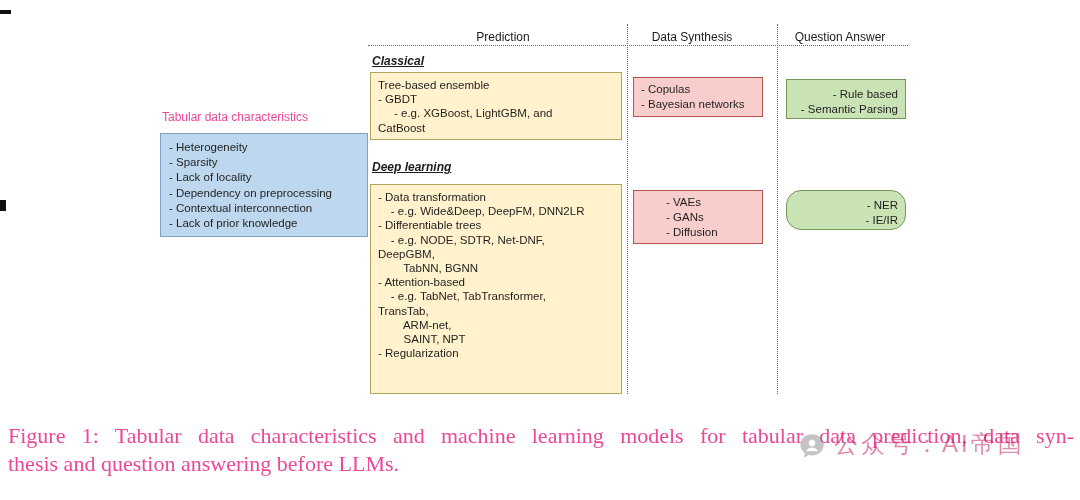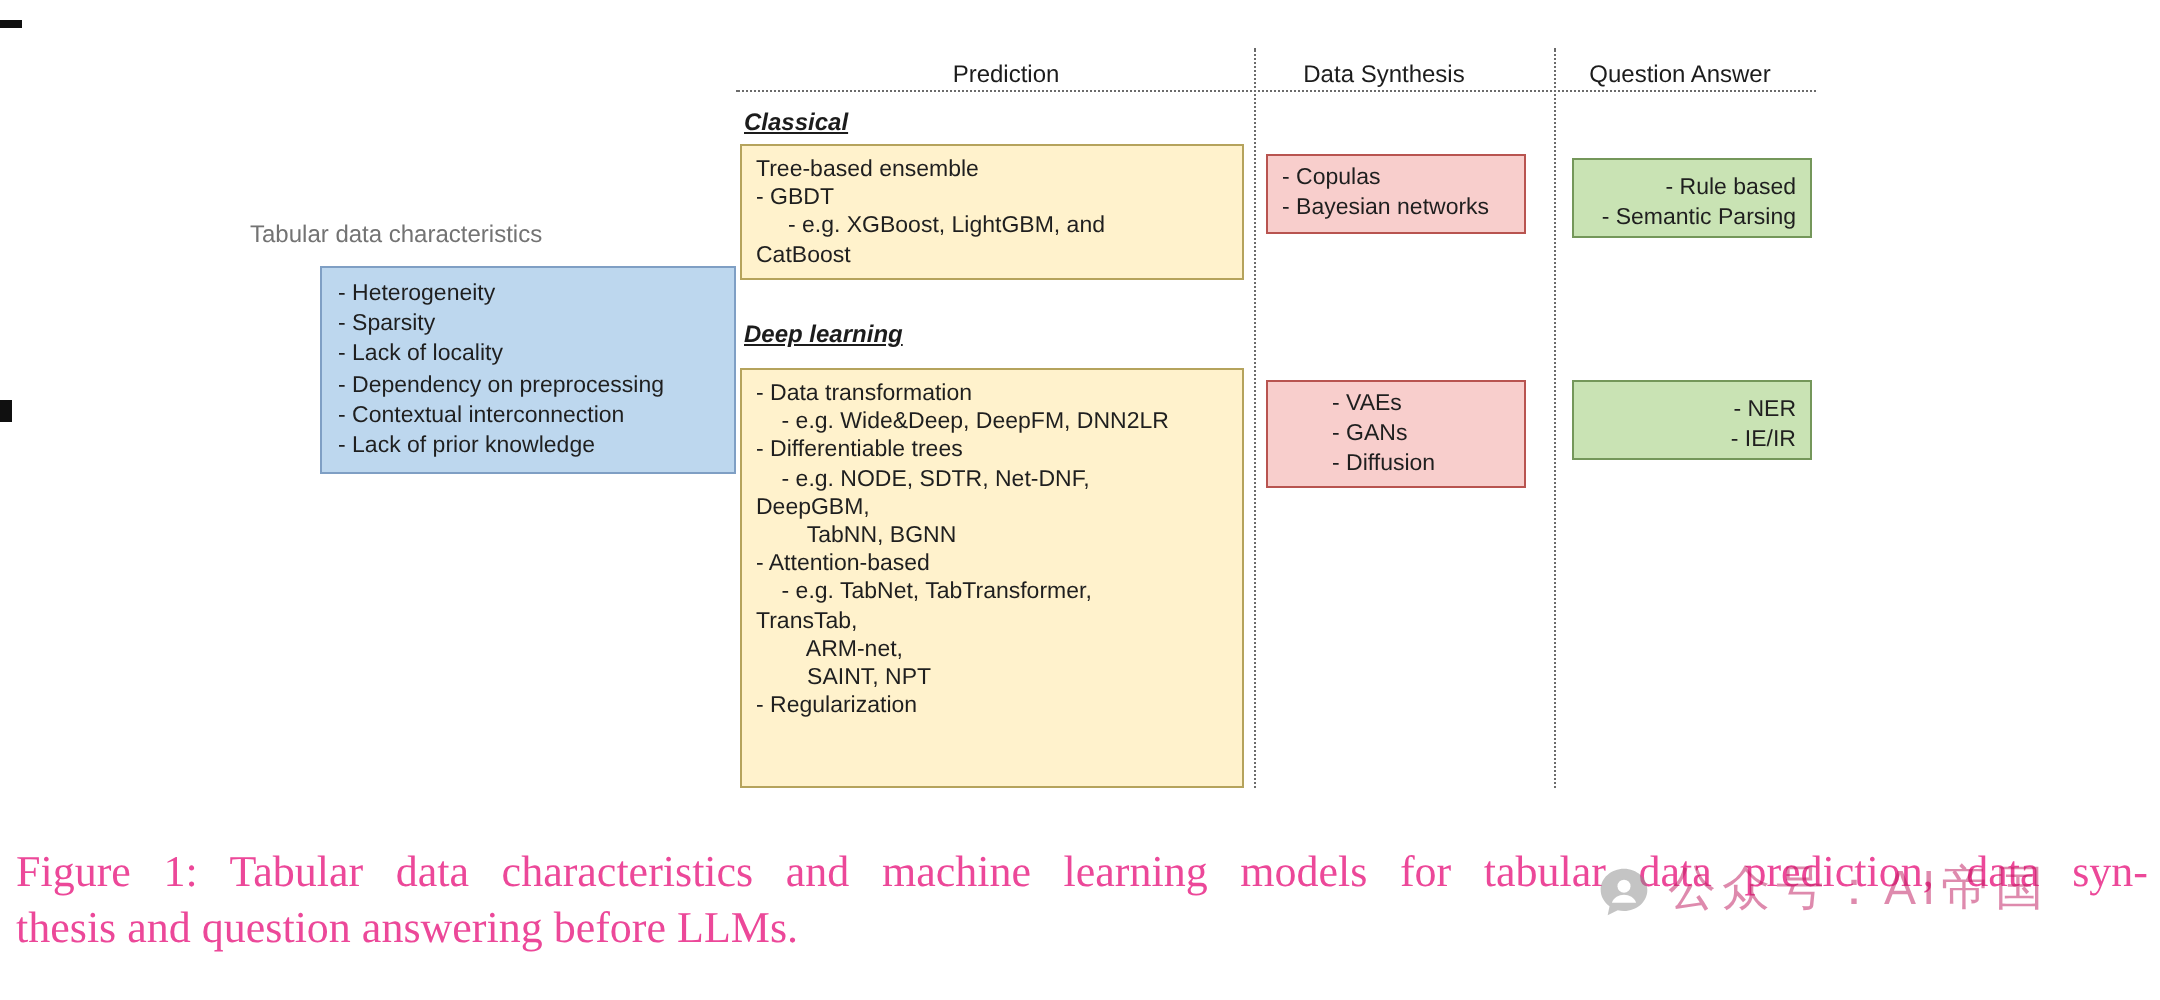--- a/index.html
+++ b/index.html
@@ -17,21 +17,21 @@
   .col-header { position:absolute; top:30px; font-size:12px; color:#1c1c1c; text-align:center; }
   .col-header.prediction { left:453px; width:100px; }
   .col-header.synthesis  { left:637px; width:110px; }
   .col-header.qa         { left:780px; width:120px; }
 
   .dotted-h { position:absolute; left:368px; top:45px; width:540px; height:0; border-top:1px dotted #6b6b6b; }
   .dotted-v { position:absolute; top:24px; width:0; height:370px; border-left:1px dotted #6b6b6b; }
   .dotted-v.v1 { left:627px; }
   .dotted-v.v2 { left:777px; }
 
-  .left-title { position:absolute; left:125px; top:110px; width:220px; font-size:12px; color:#737373; }
+  .left-title { position:absolute; left:125px; top:110px; width:220px; font-size:12px; color:#ec4899; text-align:center; }
 
   .section-label { position:absolute; font-size:12px; font-style:italic; font-weight:700; text-decoration:underline; color:#1c1c1c; }
   .section-label.classical { left:372px; top:54px; }
   .section-label.deep      { left:372px; top:160px; }
 
   .box { position:absolute; font-size:11.5px; color:#1f1f1f; }
   .line { white-space:pre; line-height:14.5px; }
 
   .blue-box { left:160px; top:133px; width:208px; height:104px;
     background:var(--blue-fill,#BDD7EE); border:1px solid #7f9fc4; padding:6px 8px; }
@@ -43,21 +43,21 @@
   .deep-box      { left:370px; top:184px; width:252px; height:210px; }
 
   .pink-box { background:var(--pink-fill,#F8CECC); border:1px solid #b85450; padding:4px 7px; }
   .pink-box .line { line-height:15px; }
   .pink-1 { left:633px; top:77px;  width:130px; height:40px; }
   .pink-2 { left:633px; top:190px; width:130px; height:54px;padding-left:32px; }
 
   .green-box { background:var(--green-fill,#C9E3B4); border:1px solid #74975a; padding:7px 7px;text-align:right; }
   .green-box .line { line-height:15px; }
   .green-1 { left:786px; top:79px;  width:120px; height:40px; }
-  .green-2 { left:786px; top:190px; width:120px; height:40px; }
+  .green-2 { left:786px; top:190px; width:120px; height:40px;border-radius:15px; }
 
   .caption { position:absolute; left:8px; top:422px; width:1066px;
     font-family:"Liberation Serif", serif; font-size:22px; color:#ec4899; line-height:28px; }
   .caption .cap-line1 { text-align:justify; text-align-last:justify; }
 
   .watermark { position:absolute; left:798px; top:428px; display:flex; align-items:flex-end; gap:8px;
     opacity:.5; color:#be185d; font-size:24px; letter-spacing:3px; pointer-events:none; }
   .watermark svg { display:block; flex:0 0 auto; }
 </style>
 </head>

